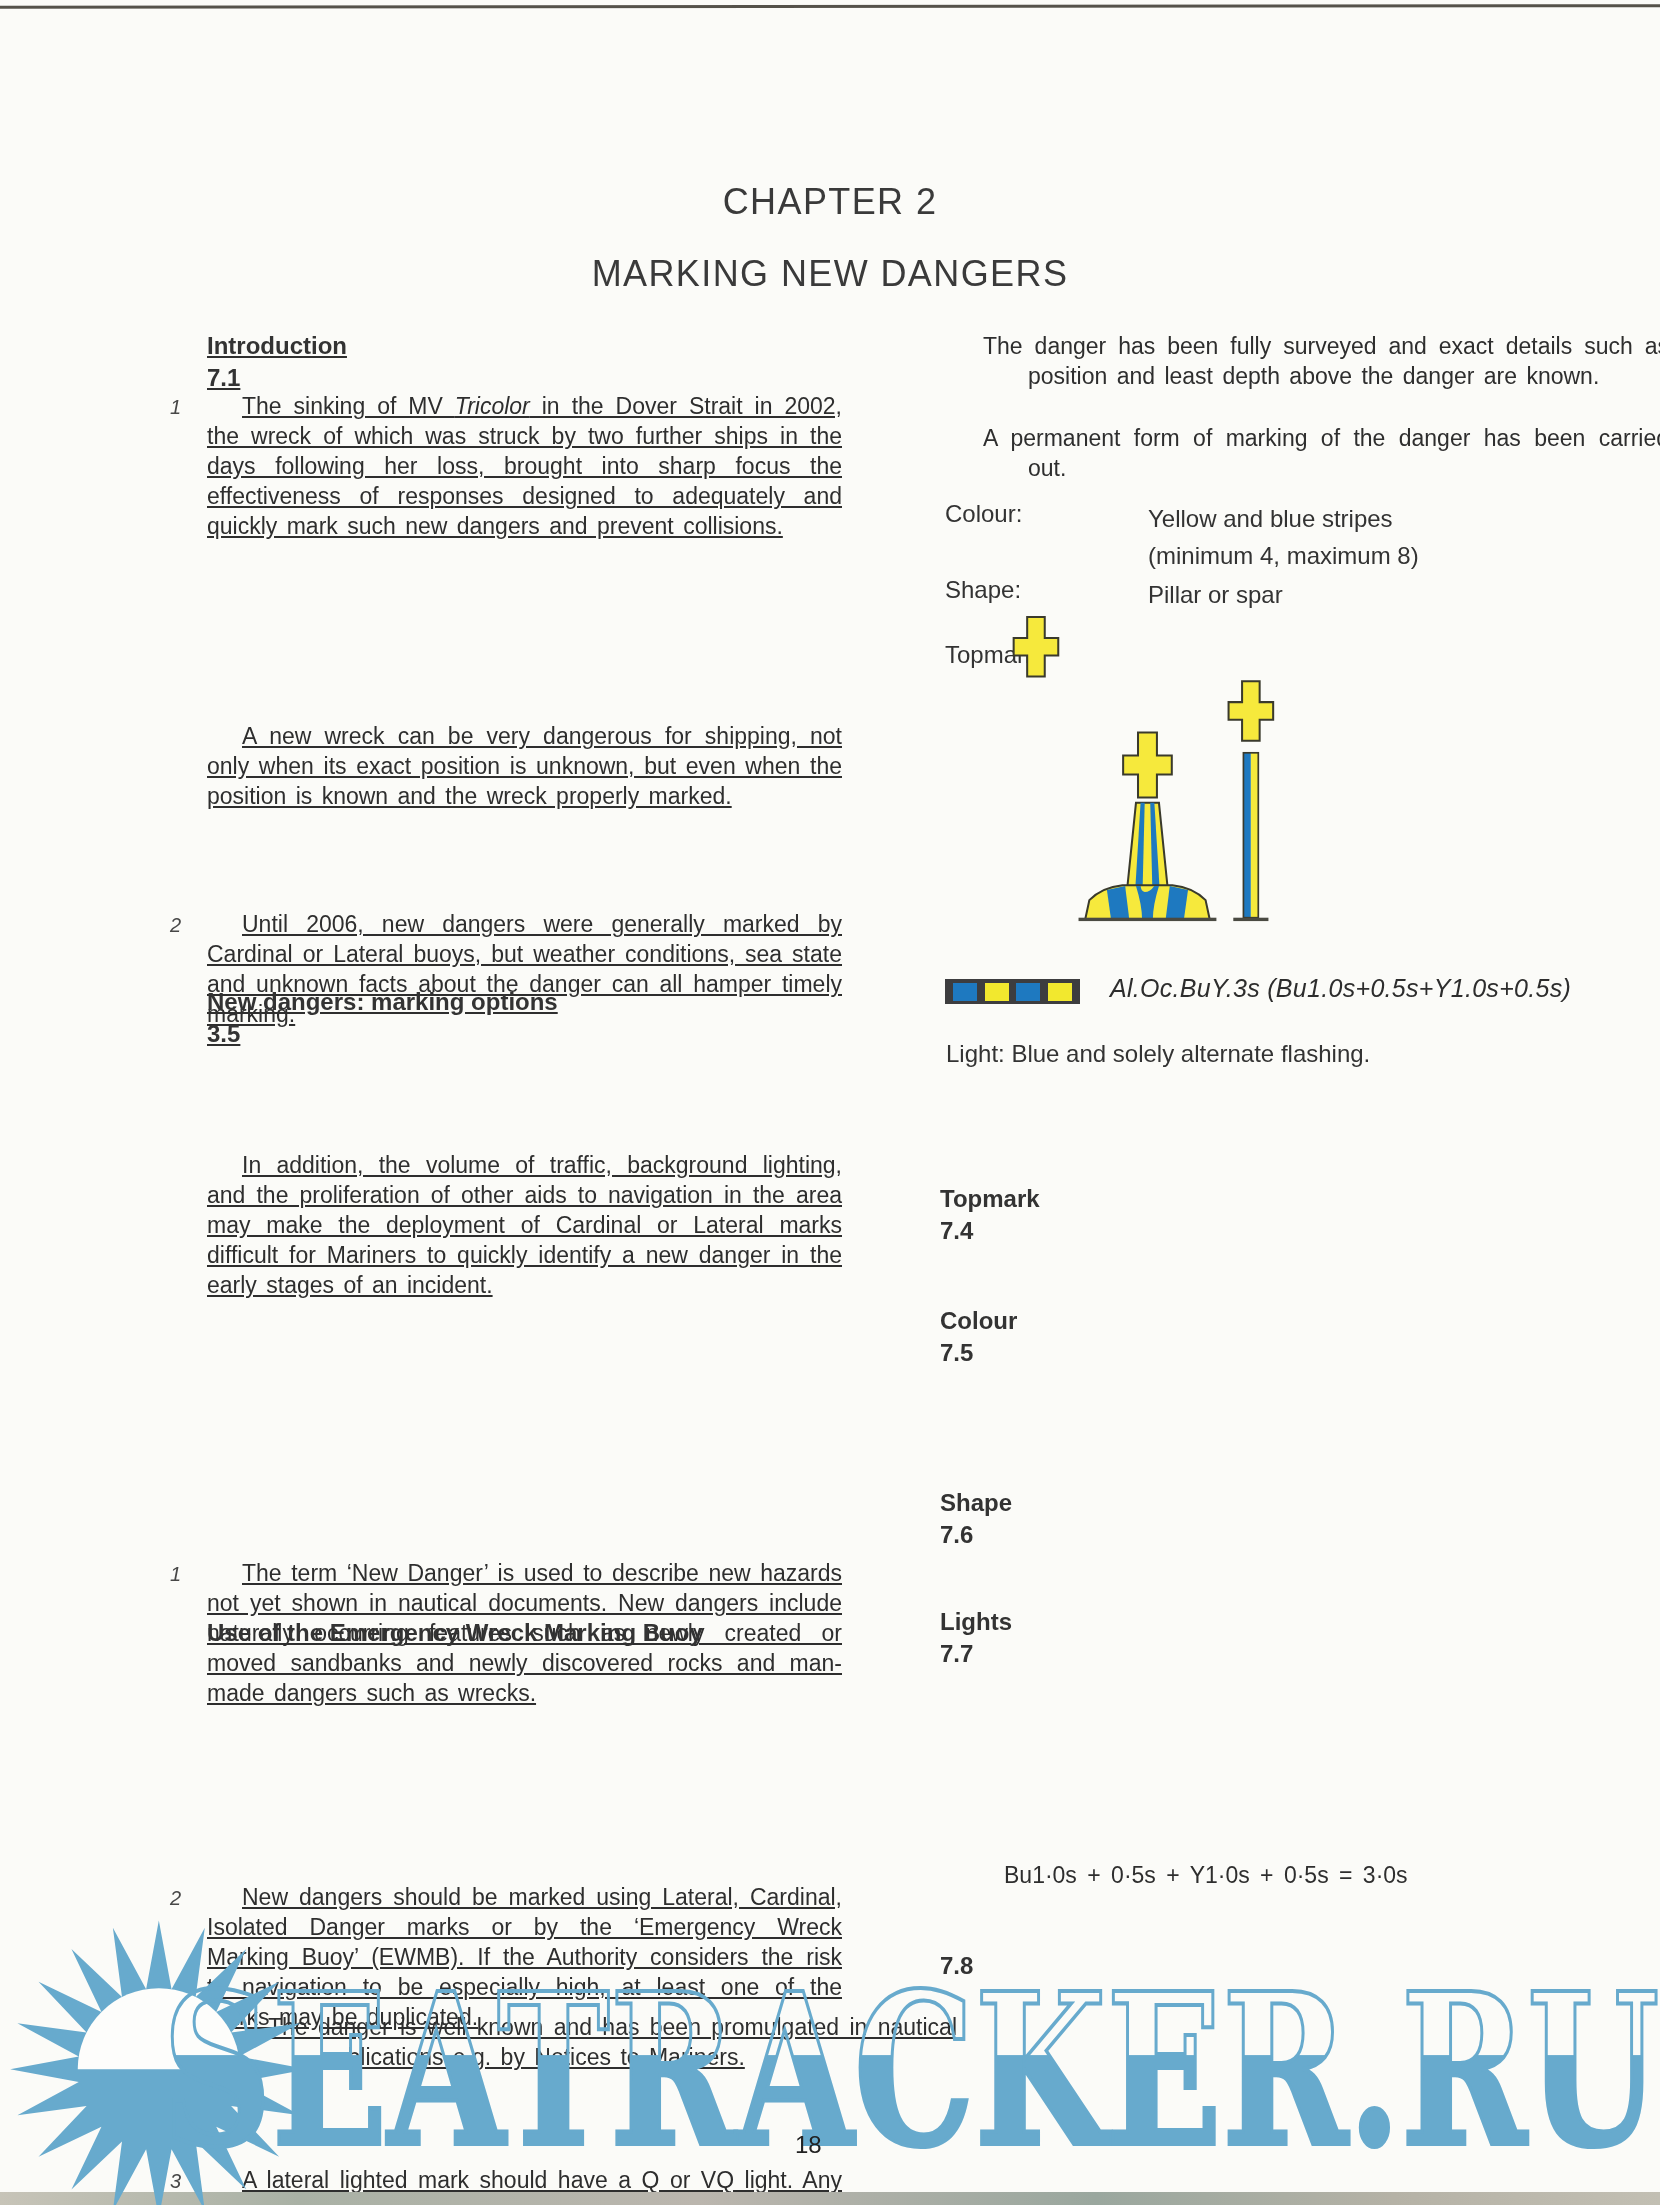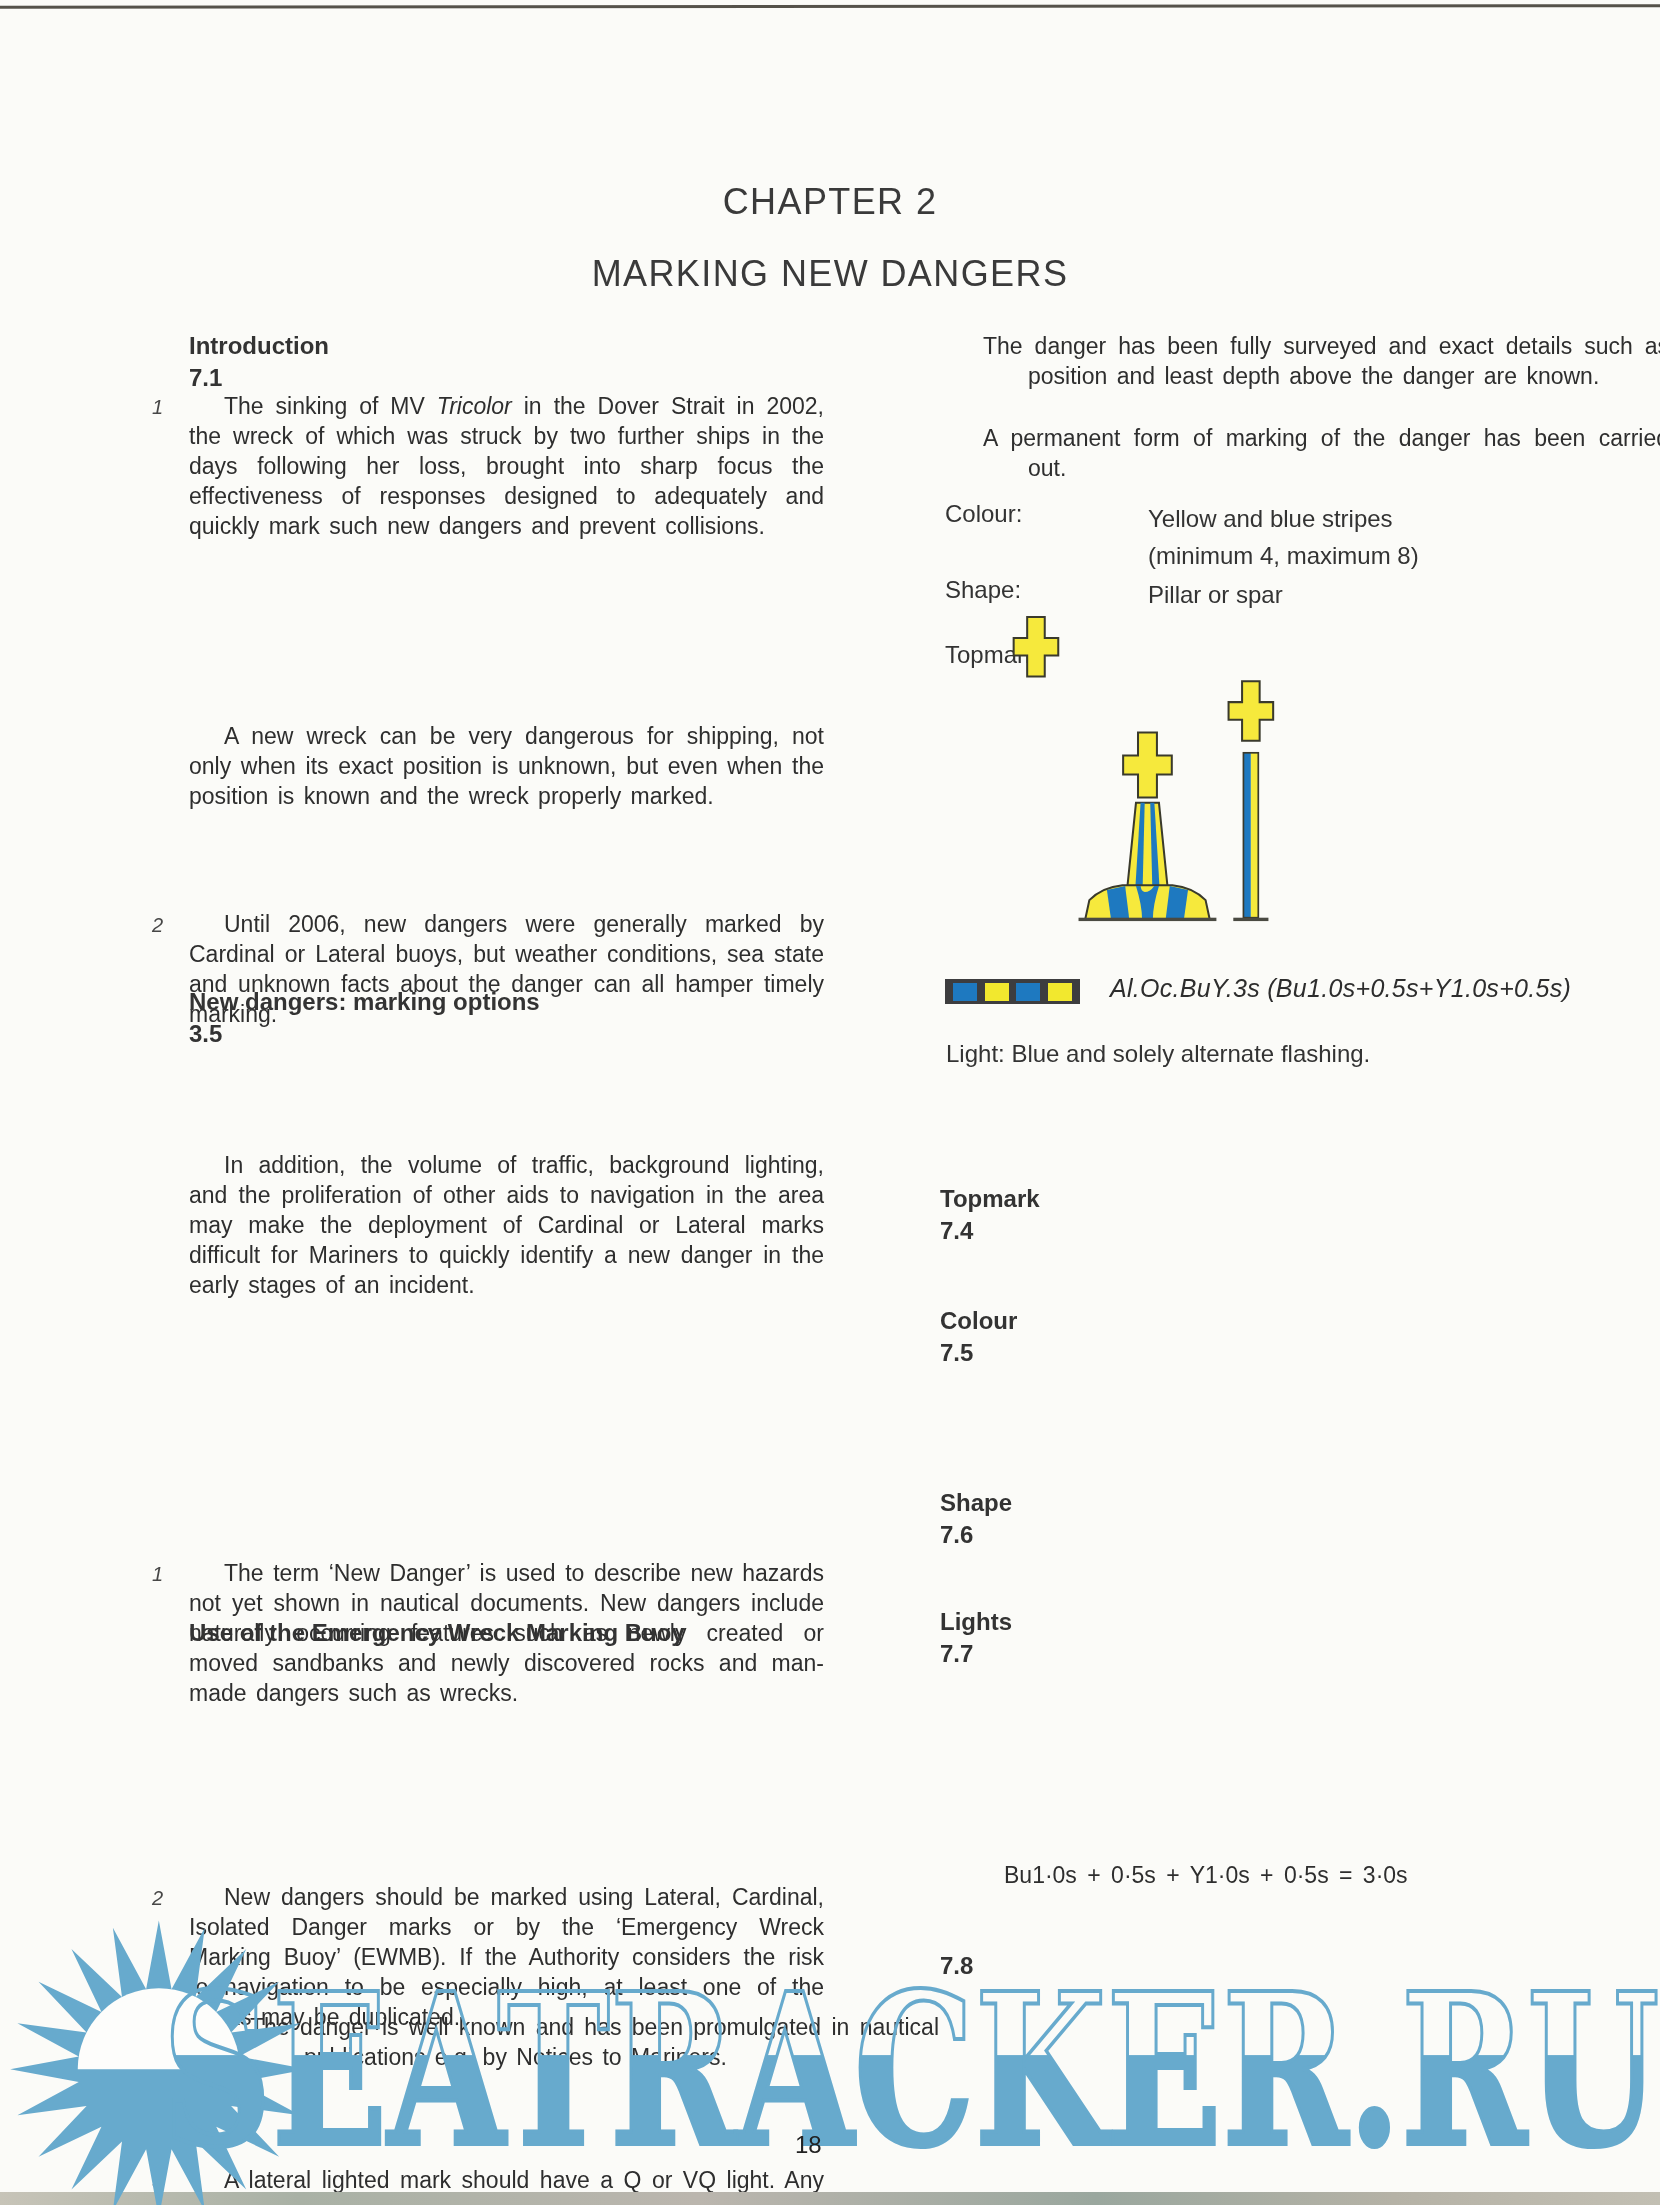--- a/index.html
+++ b/index.html
@@ -8,21 +8,21 @@
     background:#fbfbf8;overflow:hidden;
     font-family:"Liberation Sans",sans-serif;color:#2f2f2f;
   }
   .scanline-top{position:absolute;left:0;top:4.7px;width:1660px;height:2.7px;background:#55524a;transform:rotate(-0.06deg);}
   .scanline-bottom{position:absolute;left:0;top:2192px;width:1660px;height:13px;
     background:linear-gradient(90deg,#c7c4b8,#a9b1a5 18%,#bbb6ae 42%,#9aa79e 66%,#b5b2a6 84%,#c2bfb3);}
   .doc-title{position:absolute;width:1660px;text-align:center;color:#3a3a3a;font-size:36px;letter-spacing:1.4px;}
   .t1{top:181px;}
   .t2{top:253px;}
   .blk{position:absolute;}
-  .col-l{left:189px;width:635px;}
+  .col-l{left:207px;width:635px;text-decoration:underline;}
   .col-r{left:940px;width:641px;}
   .body-text{font-size:23px;line-height:30px;text-align:justify;word-spacing:3px;color:#2e2e2e;}
   .para{position:relative;text-indent:35px;}
   .noindent{text-indent:0;}
   .mnum{position:absolute;left:-37px;top:0.7px;font-style:italic;font-size:20px;color:#474747;text-indent:0;}
   .shead{font-weight:bold;font-size:24px;line-height:32px;color:#333;}
   .hang-l{padding-left:115px;text-indent:-54px;}
   .hang-r{padding-left:88px;text-indent:-45px;}
   .spec-row{position:absolute;left:945px;width:635px;font-size:24px;color:#333;}
   .spec-label{display:inline-block;width:203px;vertical-align:top;}

